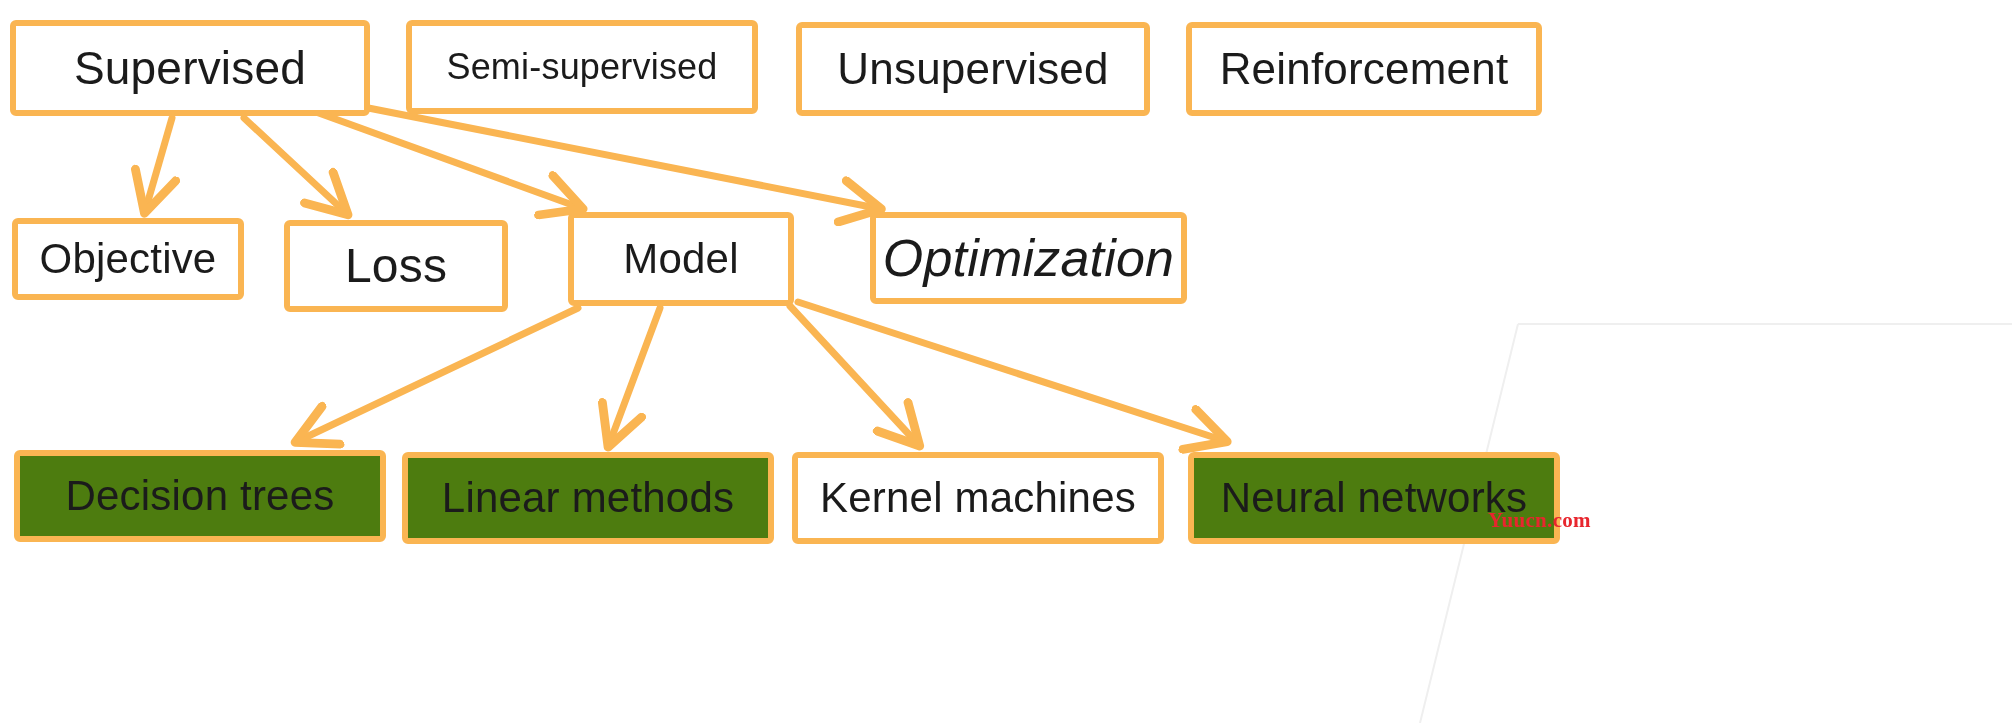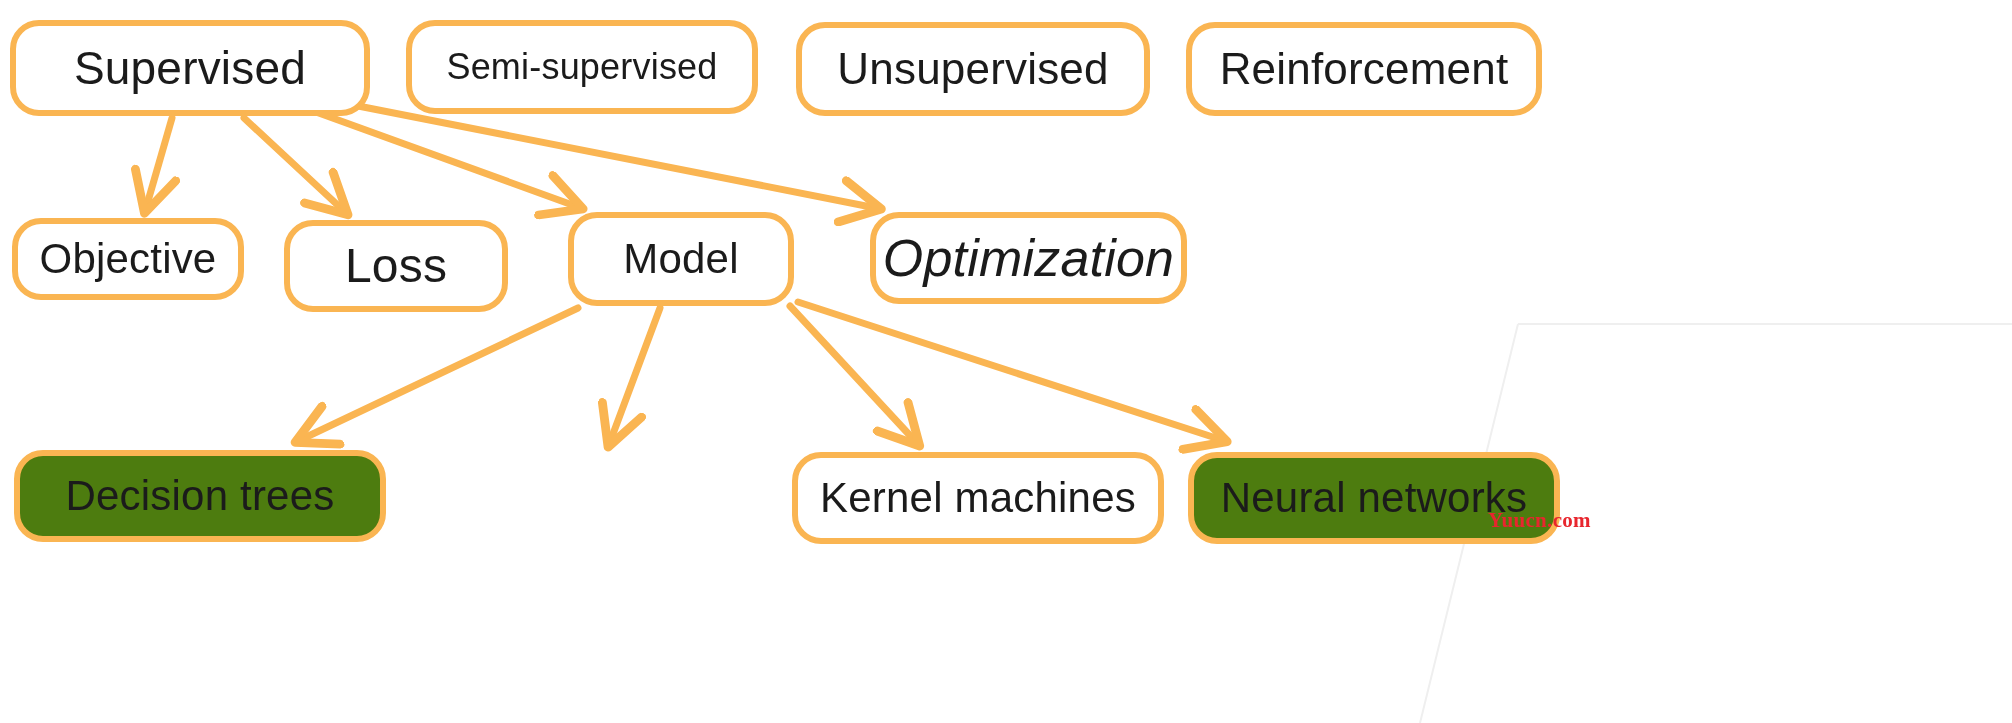--- a/index.html
+++ b/index.html
@@ -22,21 +22,21 @@
     left: 0;
     top: 0;
     width: 2012px;
     height: 723px;
     pointer-events: none;
   }
   .node {
     position: absolute;
     box-sizing: border-box;
     border: 6px solid #FAB552;
-    border-radius: 29px;
+    border-radius: 6px;
     background: #ffffff;
     display: flex;
     align-items: center;
     justify-content: center;
     text-align: center;
     color: #1b1b1b;
     font-weight: 400;
     letter-spacing: 0.2px;
     line-height: 1;
     white-space: nowrap;
@@ -121,20 +121,23 @@
   </div>
 
   <div class="node" style="left:870px; top:212px; width:317px; height:92px; font-size:52px;font-style:italic;">
     <span class="node-label">Optimization</span>
   </div>
 
   <div class="node filled" style="left:14px; top:450px; width:372px; height:92px; font-size:42px;">
     <span class="node-label">Decision trees</span>
   </div>
 
+  <div class="node filled" style="left:402px; top:452px; width:372px; height:92px; font-size:42px;">
+    <span class="node-label">Linear methods</span>
+  </div>
 
   <div class="node" style="left:792px; top:452px; width:372px; height:92px; font-size:42px;">
     <span class="node-label">Kernel machines</span>
   </div>
 
   <div class="node filled" style="left:1188px; top:452px; width:372px; height:92px; font-size:42px;">
     <span class="node-label">Neural networks</span>
   </div>
 
   <span class="watermark" style="left:1472px; top:508px;margin-left:16px;">Yuucn.com</span>

